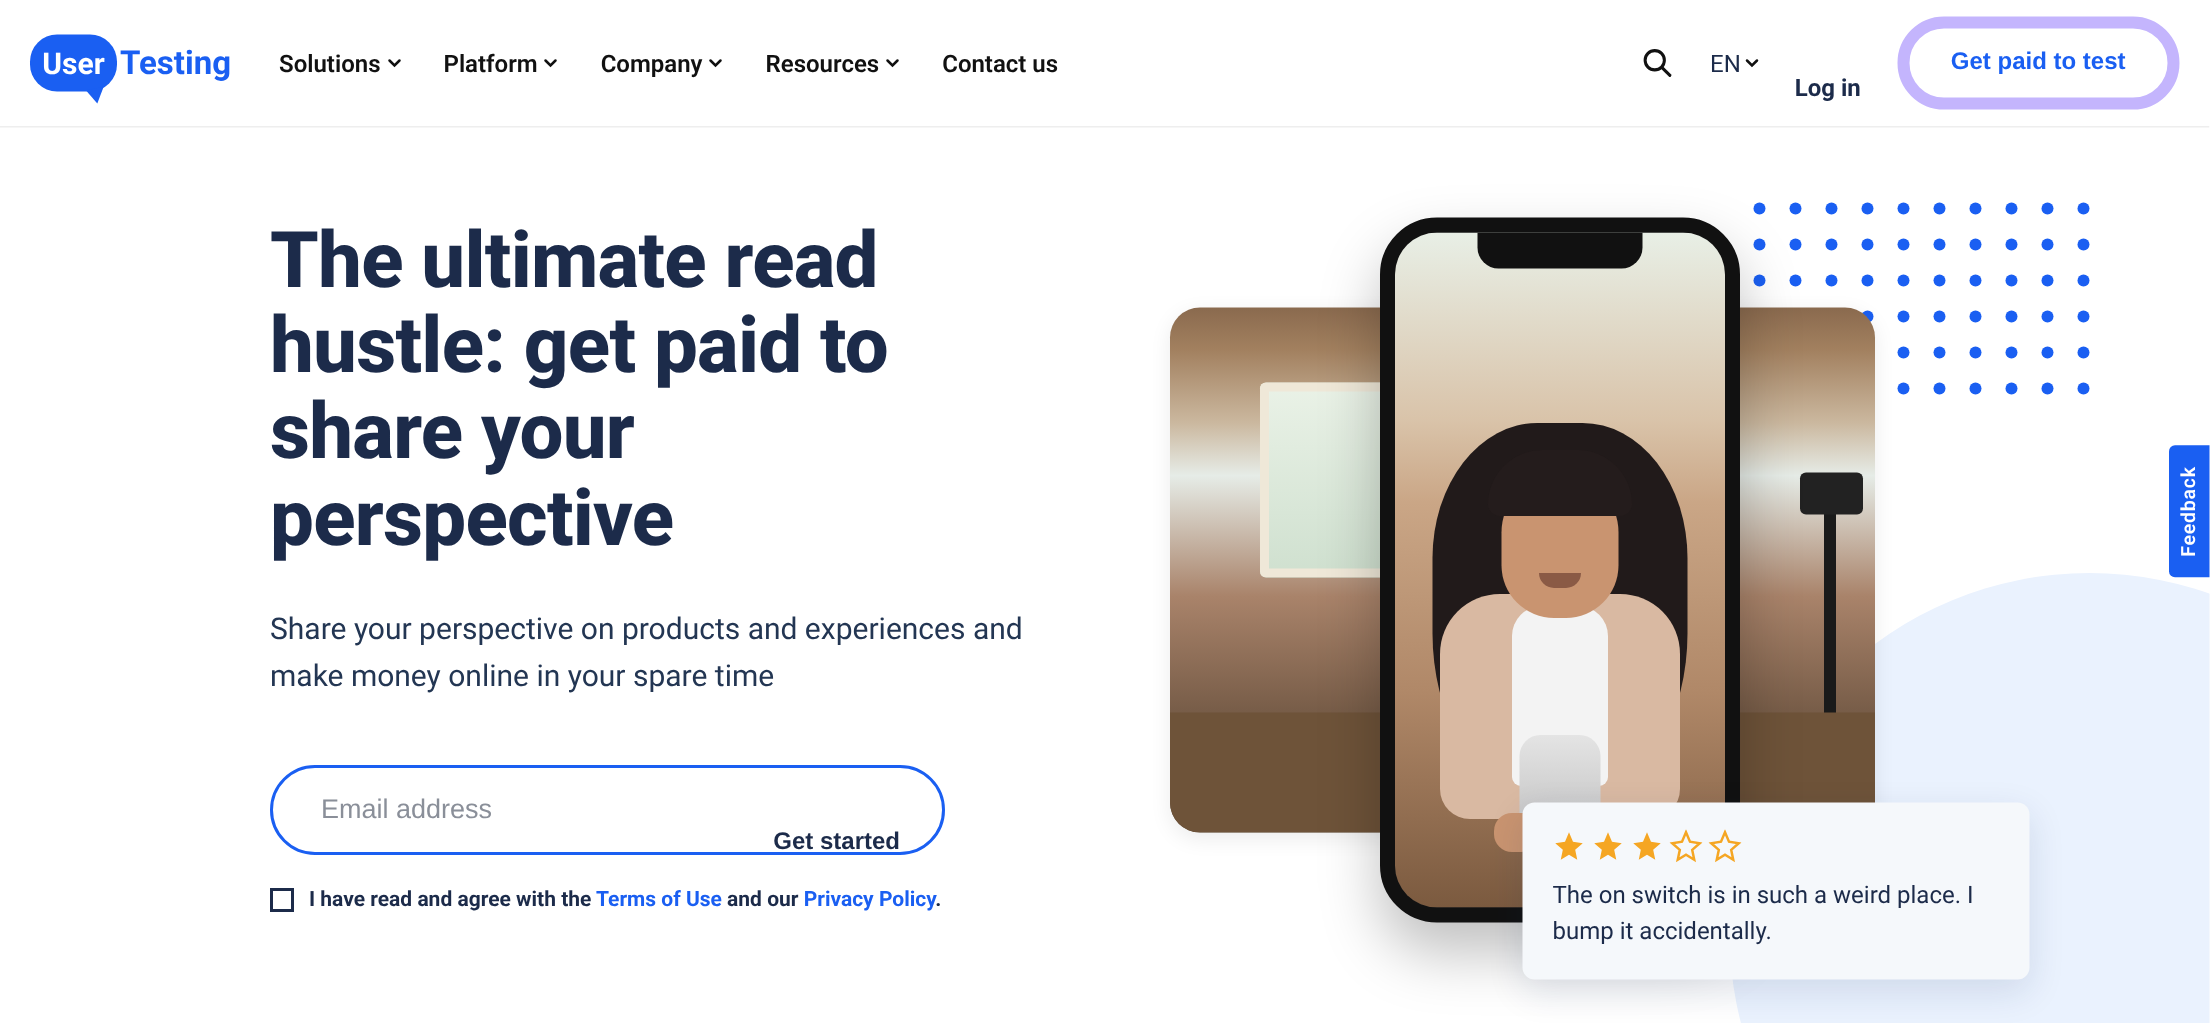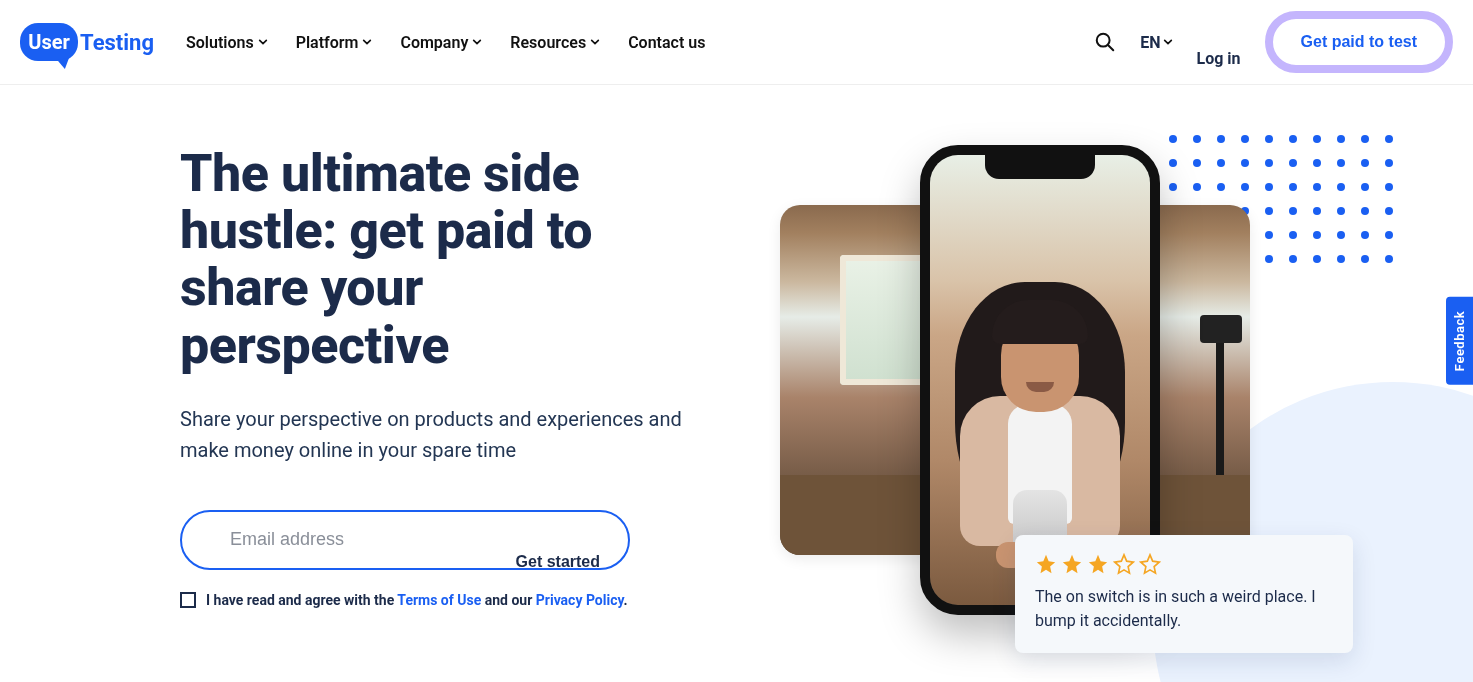--- a/index.html
+++ b/index.html
@@ -85,21 +85,21 @@
     display: flex;
     align-items: center;
     gap: 24px;
   }
   .search-btn {
     background: none; border: none; cursor: pointer;
     display: flex; align-items: center;
   }
   .lang {
     display: flex; align-items: center; gap: 2px;
-    font-weight: 700; font-size: 16px; cursor: pointer;
+    font-weight: 400; font-size: 16px; cursor: pointer;
   }
   .login {
     font-weight: 700; font-size: 16px; cursor: pointer; margin-top: 32px;
   }
   .cta-outline {
     border: 8px solid #c4b5fd;
     color: #1a5ff2;
     background: #fff;
     border-radius: 999px;
     padding: 14px 28px;
@@ -143,21 +143,20 @@
     justify-content: space-between;
     margin-bottom: 22px;
   }
   .email-input {
     border: none;
     outline: none;
     font-size: 18px;
     color: #555;
     flex: 1;
     background: transparent;
-    margin-left: 16px;
   }
   .email-input::placeholder { color: #8a8f99; }
   .get-started {
     font-weight: 700;
     font-size: 16px;
     color: #1c2b4a;
     cursor: pointer;
     background: none;
     border: none;
     margin-top: 44px;
@@ -369,21 +368,21 @@
           <path d="M2 4l4 4 4-4" stroke="#111" stroke-width="2" fill="none" stroke-linecap="round"></path>
         </svg>
     </div>
     <div class="login">Log in</div>
     <button class="cta-outline">Get paid to test</button>
   </div>
 </div>
 
 <div class="hero">
   <div class="hero-left">
-    <h1 class="headline">The ultimate side hustle: get paid to share your perspective</h1>
+    <h1 class="headline">The ultimate read hustle: get paid to share your perspective</h1>
     <p class="sub">Share your perspective on products and experiences and make money online in your spare time</p>
     <div class="email-pill">
       <input class="email-input" type="text" placeholder="Email address" style="">
       <button class="get-started">Get started</button>
     </div>
     <div class="consent">
       <div class="checkbox"></div>
       <div>
         <span>I have read and agree with the </span><a href="#">Terms of Use</a><span> and our </span><a href="#">Privacy Policy</a><span>.</span>
       </div>

